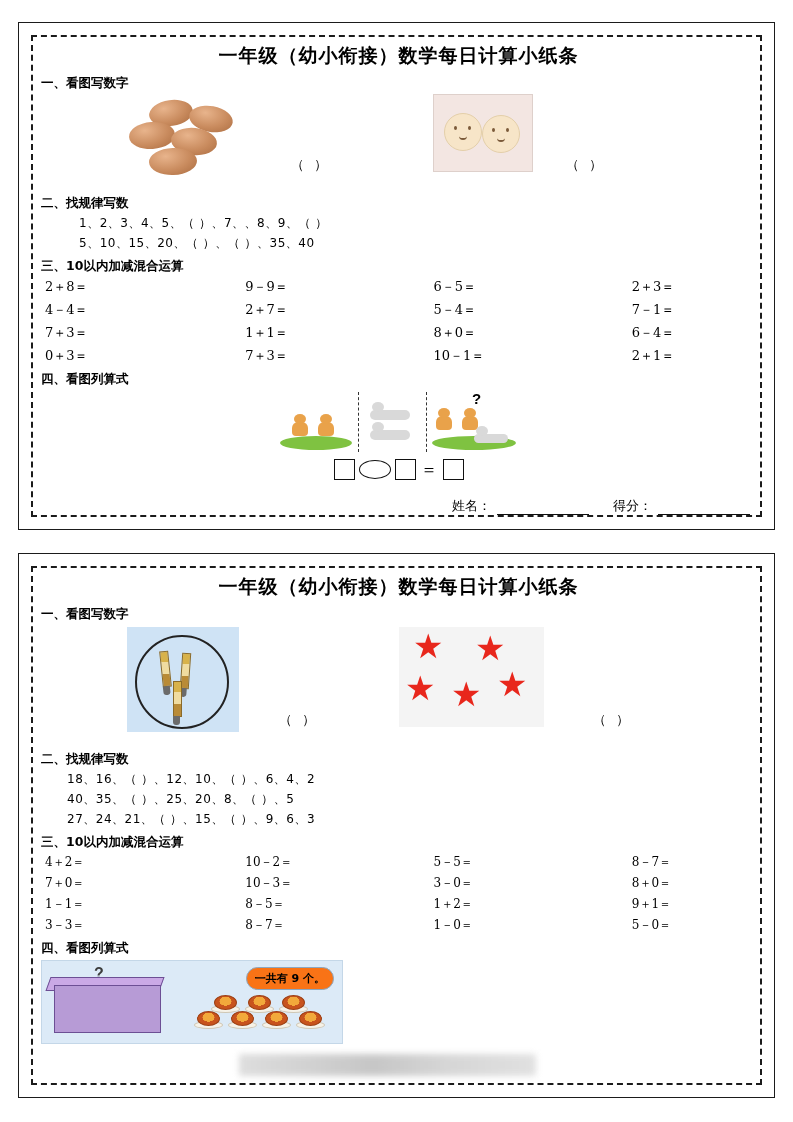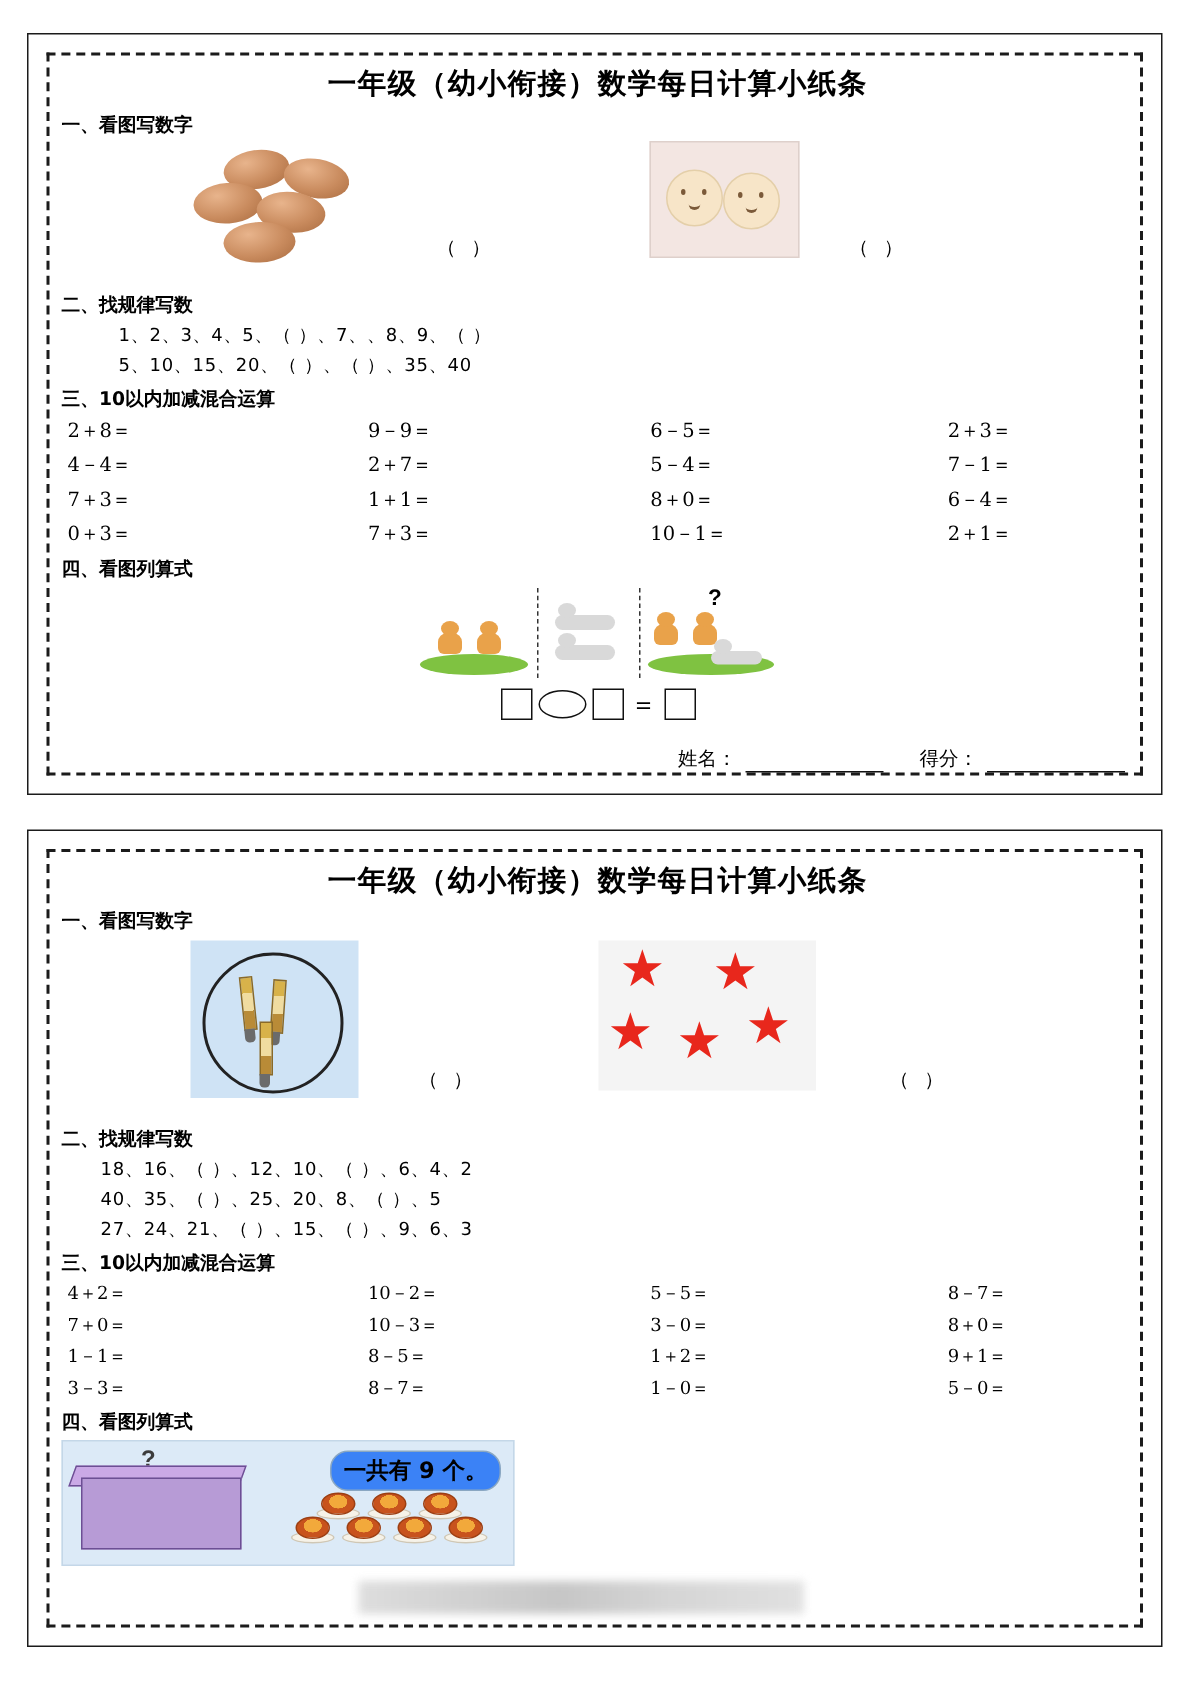--- a/index.html
+++ b/index.html
@@ -260,26 +260,26 @@
     margin-top: 3px;
     width: 300px;
     height: 82px;
     background: #dceaf7;
     border: 1px solid #c4d7e8;
     overflow: hidden;
   }
   .bubble {
     position: absolute;
     right: 8px; top: 6px;
-    background: #3b82f6;
+    background: #f97316;
     border: 1px solid #8aa7c2;
     border-radius: 12px;
     padding: 3px 8px;
     font-family: "DejaVu Sans", sans-serif;
-    font-size: 15px;
+    font-size: 11px;
     font-weight: bold;
   }
   .box3d {
     position: absolute;
     left: 12px; top: 24px;
     width: 105px; height: 46px;
     background: #b79bd6;
     border: 1px solid #6c4f94;
   }
   .boxlid {

